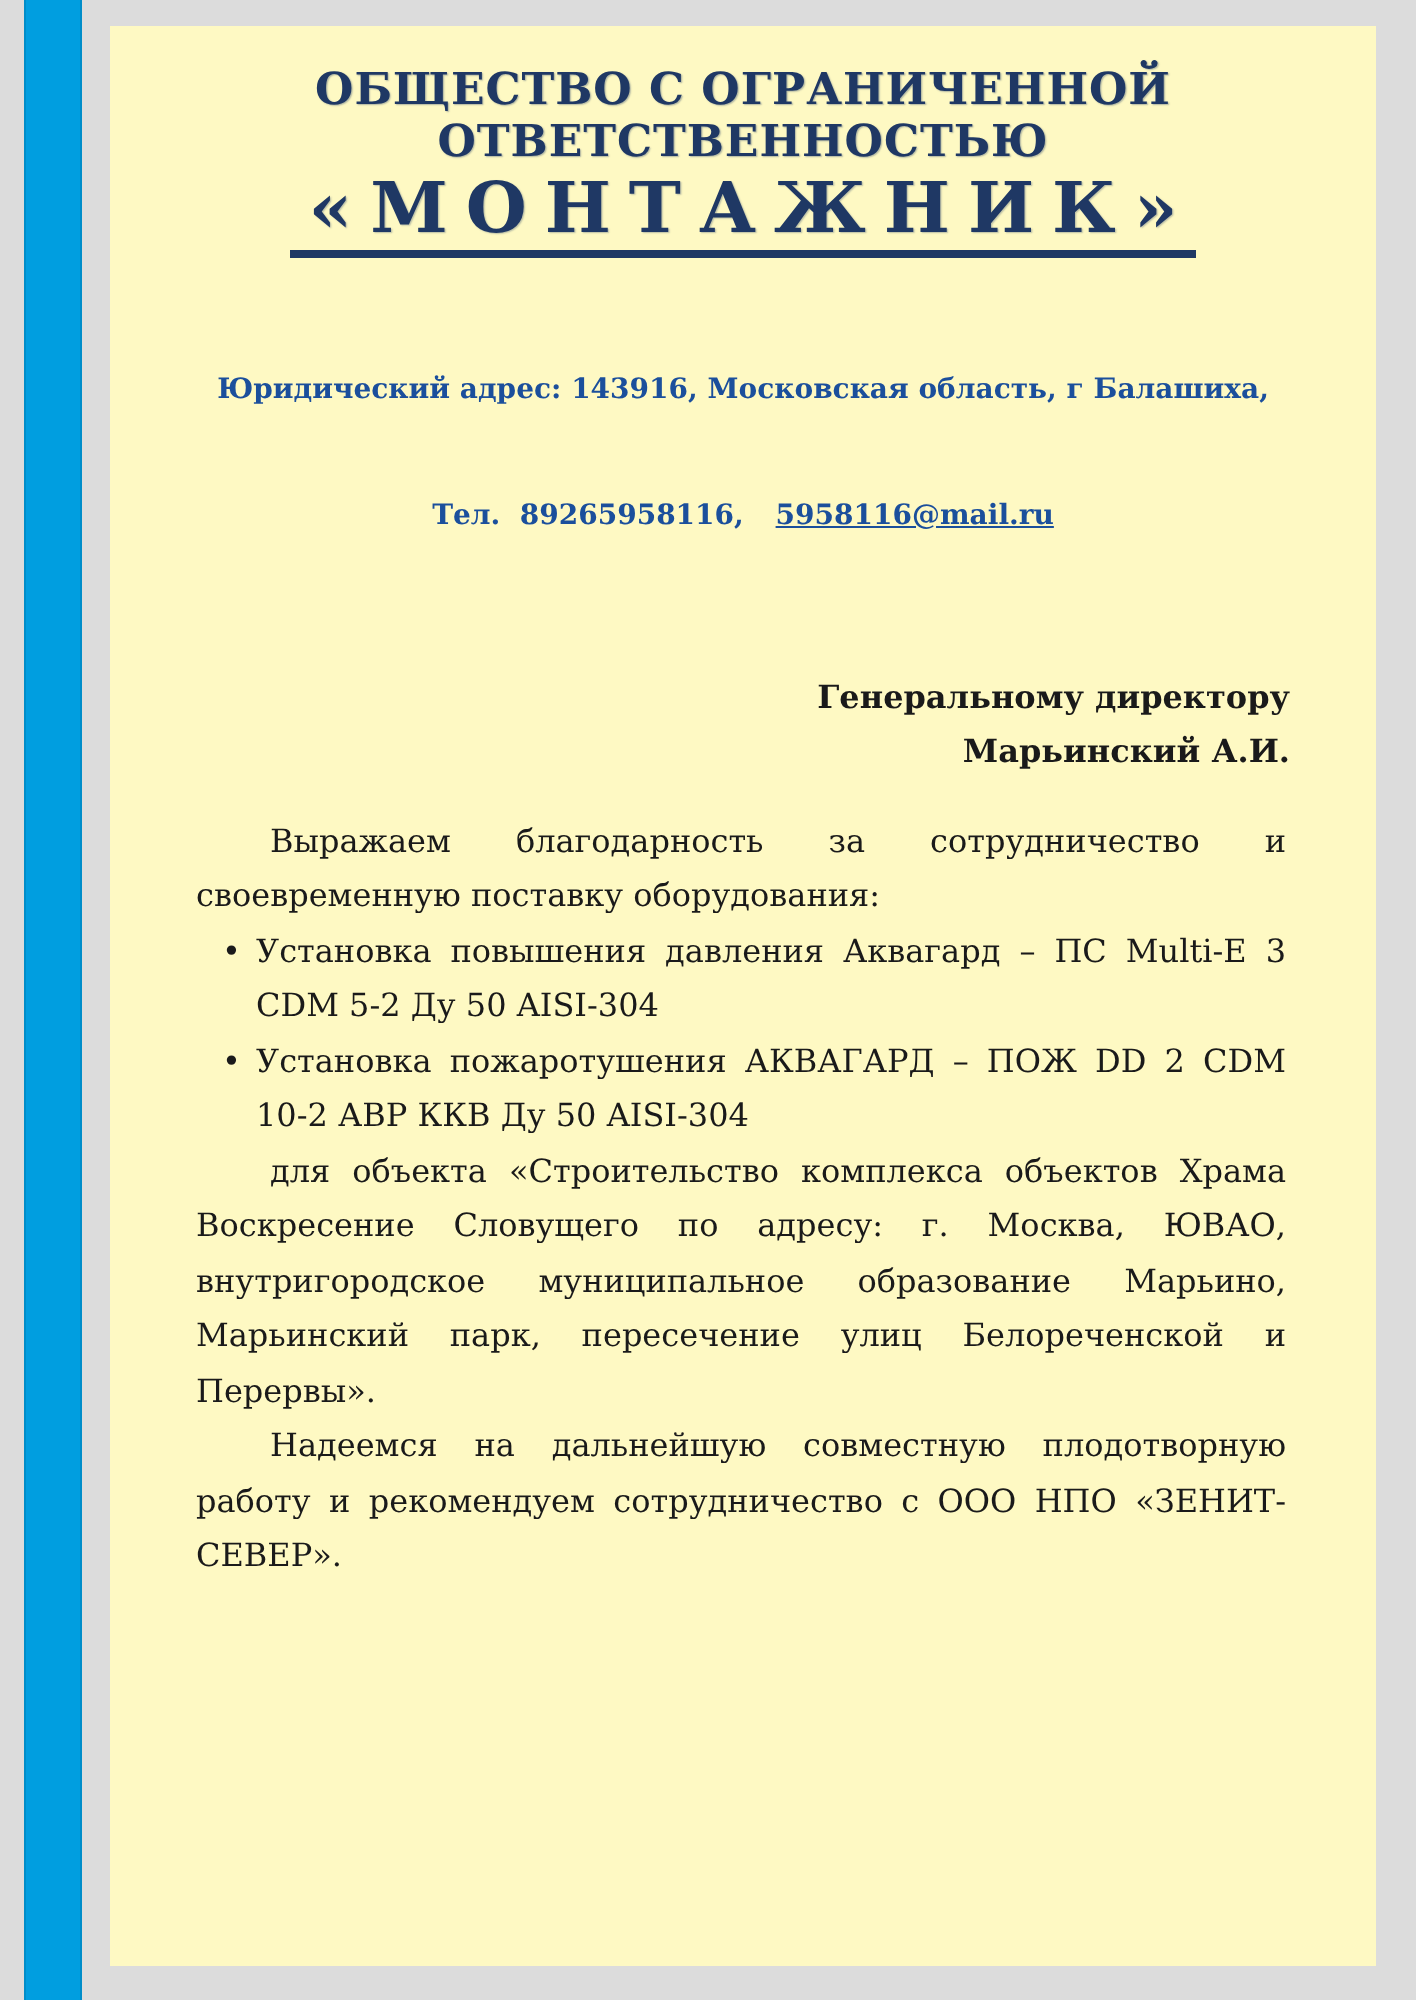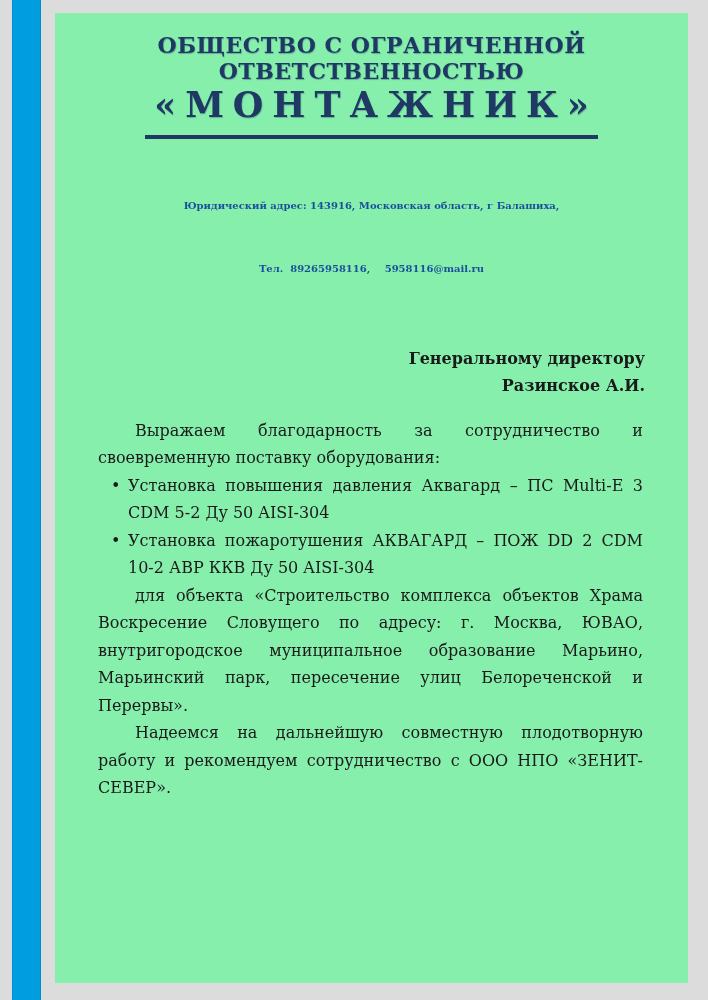--- a/index.html
+++ b/index.html
@@ -20,44 +20,44 @@
     color:var(--text);
   }
   .accent-bar{
     position:absolute;left:12px;top:0;width:29px;height:1000px;
     background:var(--accent);
     border-left:1px solid rgba(0,0,0,0.10);
     border-right:1px solid rgba(0,0,0,0.10);
   }
   .page{
     position:absolute;left:55px;top:13px;width:633px;height:970px;
-    background:#86efac;
+    background:#fef9c3;
   }
   
   .letterhead{text-align:center;padding-top:19px;}
   .org-type{
     font-size:22px;font-weight:bold;color:var(--navy);
     letter-spacing:0.5px;
     text-shadow:0.6px 0.6px 0.8px rgba(31,56,100,0.35);
   }
   .org-name-wrap{margin-top:3px;}
   .org-name{
     display:inline-block;
     font-size:35px;font-weight:bold;color:var(--navy);
     letter-spacing:9px;padding-left:9px;
     border-bottom:4px solid var(--navy);
-    padding-bottom:11px;line-height:1.05;
+    padding-bottom:1px;line-height:1.05;
     text-shadow:0.6px 0.6px 0.8px rgba(31,56,100,0.3);
   }
   .address{
     margin-top:14px;
-    font-size:10px;font-weight:bold;color:var(--addr-blue);
+    font-size:14px;font-weight:bold;color:var(--addr-blue);
     line-height:21px;white-space:pre-wrap;
   }
-  .email{margin-left:11px;}
+  .email{text-decoration:underline;margin-left:11px;}
   
   .recipient{
     margin:24px 43px 0 0;
     text-align:right;
     font-weight:bold;font-size:16px;line-height:27px;padding-left:24px;
   }
   
   .title-block{
     margin-top:27px;text-align:center;
     font-weight:bold;font-size:16.5px;line-height:27px;
@@ -91,21 +91,21 @@
       <span class="org-name">«МОНТАЖНИК»</span>
     </div>
     <div class="address">
       <div>Юридический адрес: 143916, Московская область, г Балашиха,</div>
       <div><span>Тел.  89265958116,</span> <span class="email">5958116@mail.ru</span></div>
     </div>
   </div>
 
   <div class="recipient">
     <div>Генеральному директору</div>
-    <div>Разинское А.И.</div>
+    <div>Марьинский А.И.</div>
   </div>
 
 
   <div class="body-text">
     <p>Выражаем благодарность за сотрудничество и своевременную поставку оборудования:</p>
     <ul class="bullet-list">
       <li>Установка повышения давления Аквагард – ПС Multi-E 3 CDM 5-2 Ду 50 AISI-304</li>
       <li>Установка пожаротушения АКВАГАРД – ПОЖ DD 2 CDM 10-2 АВР ККВ Ду 50 AISI-304</li>
     </ul>
     <p>для объекта «Строительство комплекса объектов Храма Воскресение Словущего по адресу: г. Москва, ЮВАО, внутригородское муниципальное образование Марьино, Марьинский парк, пересечение улиц Белореченской и Перервы».</p>

